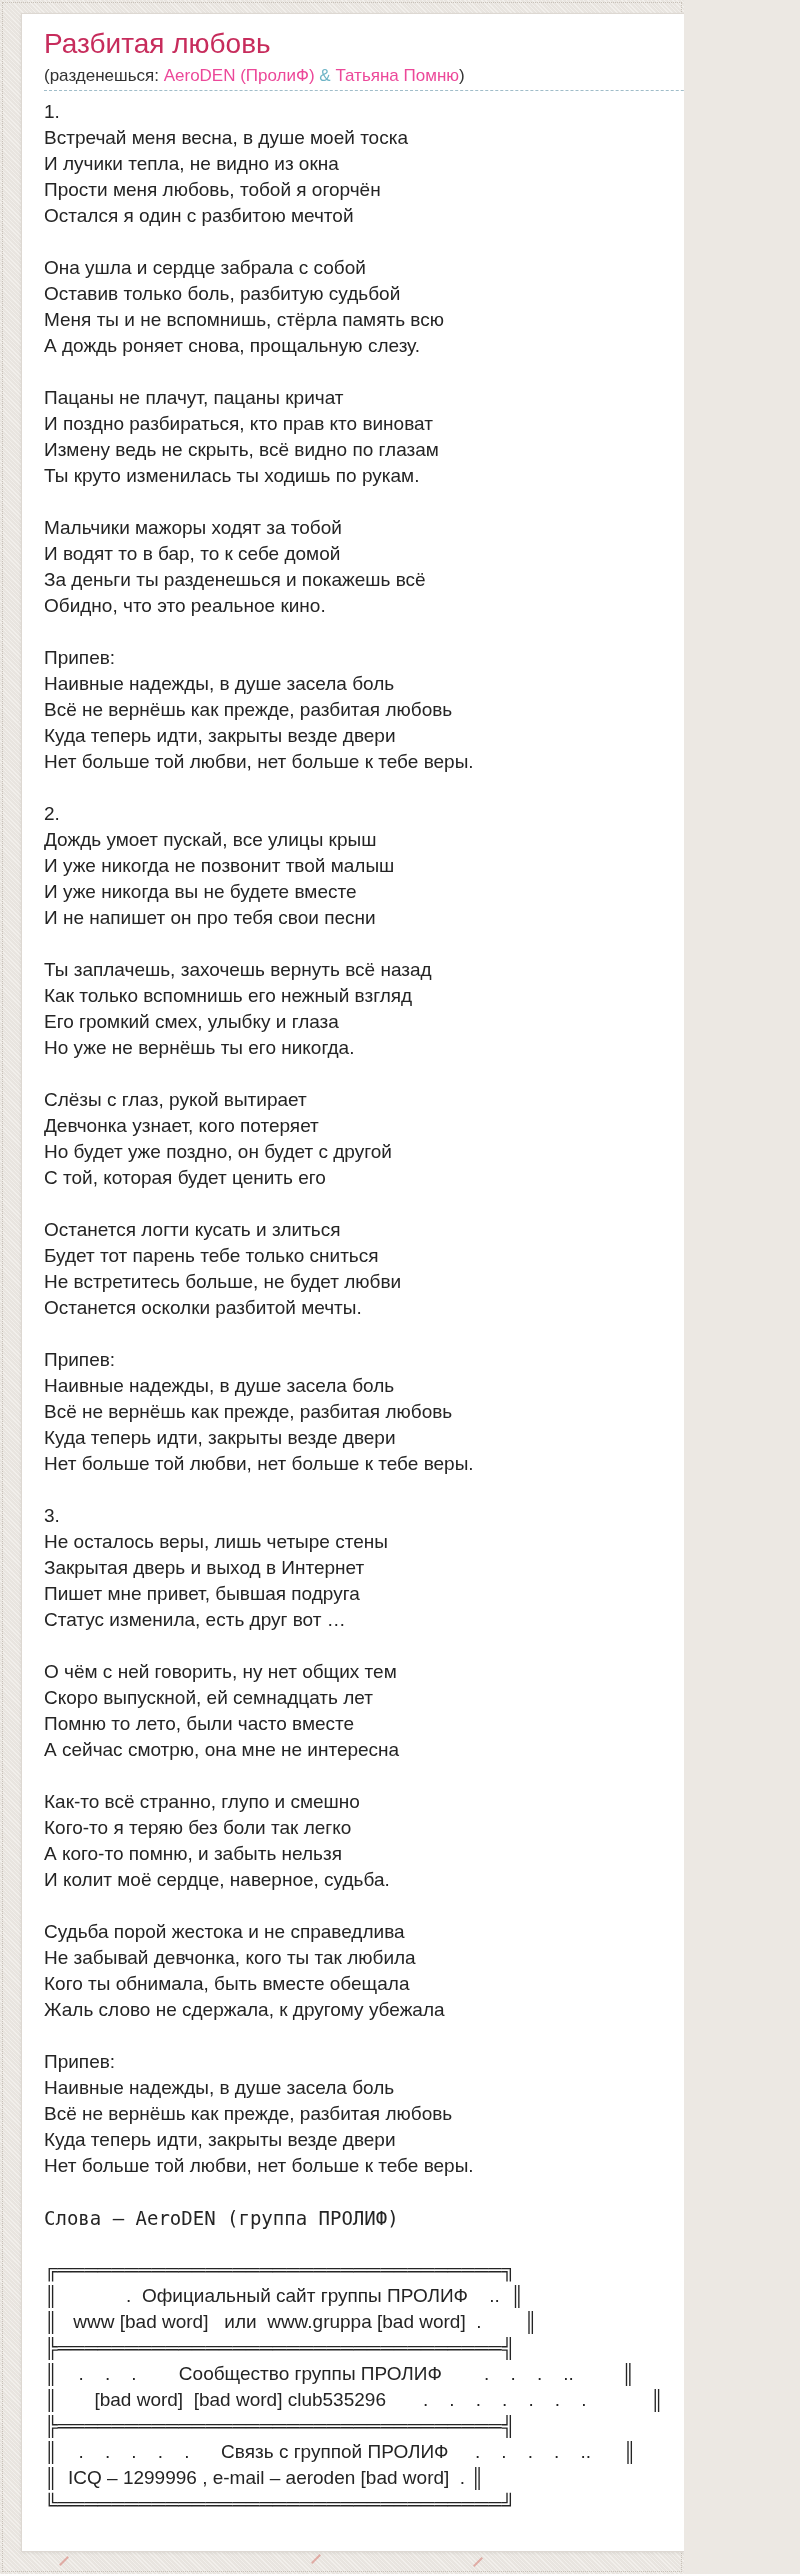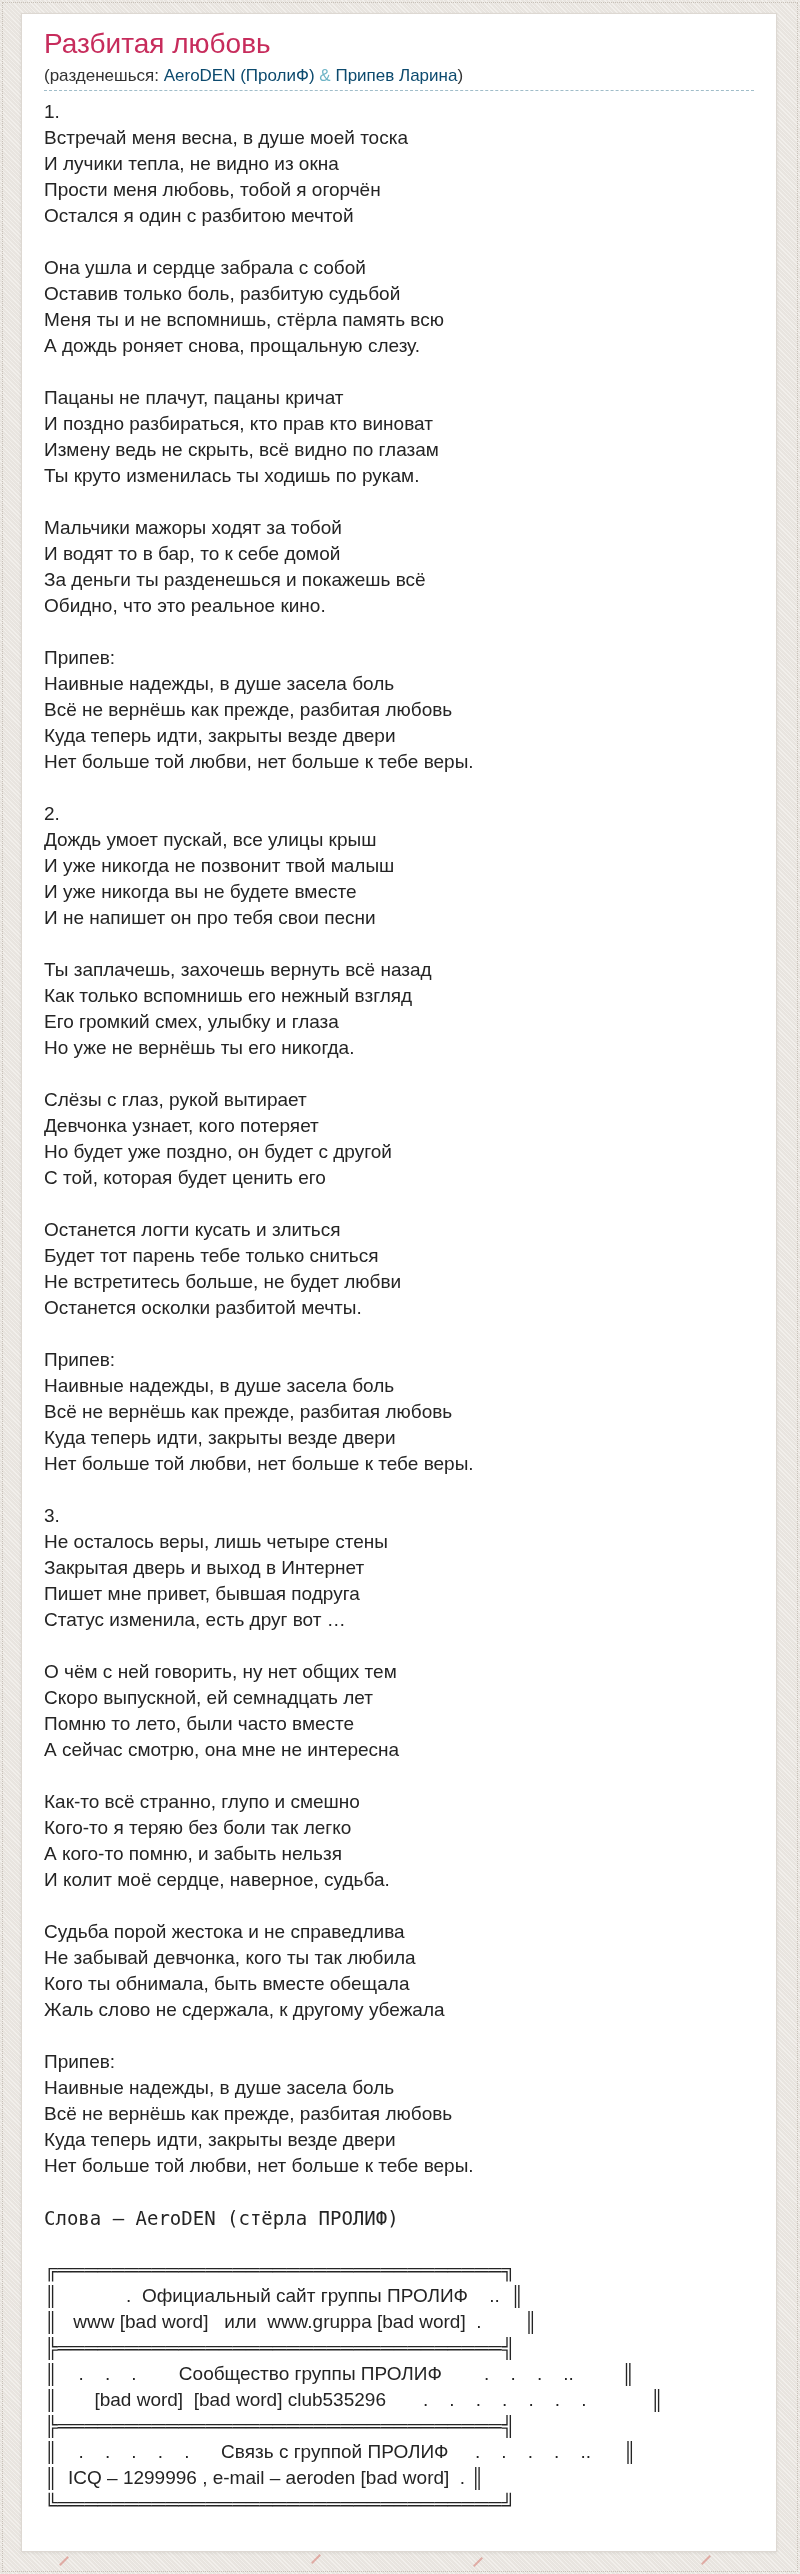--- a/index.html
+++ b/index.html
@@ -2,21 +2,21 @@
 <html><head>
 <meta charset="utf-8">
 <style>
   html,body{margin:0;padding:0;}
   body{
     font-family:"Liberation Sans","DejaVu Sans",sans-serif;
     background:#ece8e3;
   }
   .page{
     position:relative;
-    width:800px;
+    width:684px;
     height:2574px;
     background-color:#ece8e3;
     background-image:
       repeating-linear-gradient(45deg, rgba(255,255,255,0.30) 0 1px, rgba(0,0,0,0.015) 1px 3px);
     overflow:hidden;
   }
   .texture-frame{
     position:absolute;
     left:2px; top:2px; right:2px; bottom:2px;
     border:1px dotted #c8c1b8;
@@ -51,21 +51,21 @@
     font-weight:400;
     color:#c72c5c;
   }
   .artist-line{
     margin-top:4px;
     font-size:17px;
     line-height:22px;
     color:#333333;
   }
   .artist-line a{
-    color:#0c4a6e;
+    color:#ec4899;
     text-decoration:none;
   }
   .artist-sep{
     color:#6db4c6;
   }
   .lyrics-text{
     margin:8px 0 0 0;
     font-family:"Liberation Sans","DejaVu Sans",sans-serif;
     font-size:19px;
     line-height:26px;
@@ -100,21 +100,21 @@
     <span class="stitch-mark" style="left:472px;top:2561px;"></span>
     <span class="stitch-mark" style="left:700px;top:2559px;"></span>
   </div>
 
   <div class="card">
     <div class="card-inner">
 
       <div class="song-header">
         <h1 class="song-title">Разбитая любовь</h1>
         <div class="artist-line">
-          <span>(разденешься: </span><a href="#">AeroDEN (ПролиФ)</a><span class="artist-sep"> &amp; </span><a href="#">Припев Ларина</a><span>)</span>
+          <span>(разденешься: </span><a href="#">AeroDEN (ПролиФ)</a><span class="artist-sep"> &amp; </span><a href="#">Татьяна Помню</a><span>)</span>
         </div>
       </div>
 
       <pre class="lyrics-text">1.
 Встречай меня весна, в душе моей тоска
 И лучики тепла, не видно из окна
 Прости меня любовь, тобой я огорчён
 Остался я один с разбитою мечтой
 
 Она ушла и сердце забрала с собой
@@ -185,21 +185,21 @@
 Не забывай девчонка, кого ты так любила
 Кого ты обнимала, быть вместе обещала
 Жаль слово не сдержала, к другому убежала
 
 Припев:
 Наивные надежды, в душе засела боль
 Всё не вернёшь как прежде, разбитая любовь
 Куда теперь идти, закрыты везде двери
 Нет больше той любви, нет больше к тебе веры.</pre>
 
-      <pre class="author-credit">Слова – AeroDEN (стёрла ПРОЛИФ)</pre>
+      <pre class="author-credit">Слова – AeroDEN (группа ПРОЛИФ)</pre>
 
       <pre class="credits-box">╔═════════════════════════════════╗
 ║             .  Официальный сайт группы ПРОЛИФ    ..  ║
 ║   www [bad word]   или  www.gruppa [bad word]  .        ║
 ╠═════════════════════════════════╣
 ║    .    .    .        Сообщество группы ПРОЛИФ        .    .    .    ..         ║
 ║       [bad word]  [bad word] club535296       .    .    .    .    .    .    .            ║
 ╠═════════════════════════════════╣
 ║    .    .    .    .    .      Связь с группой ПРОЛИФ     .    .    .    .    ..      ║
 ║  ICQ – 1299996 , e-mail – aeroden [bad word]  . ║

